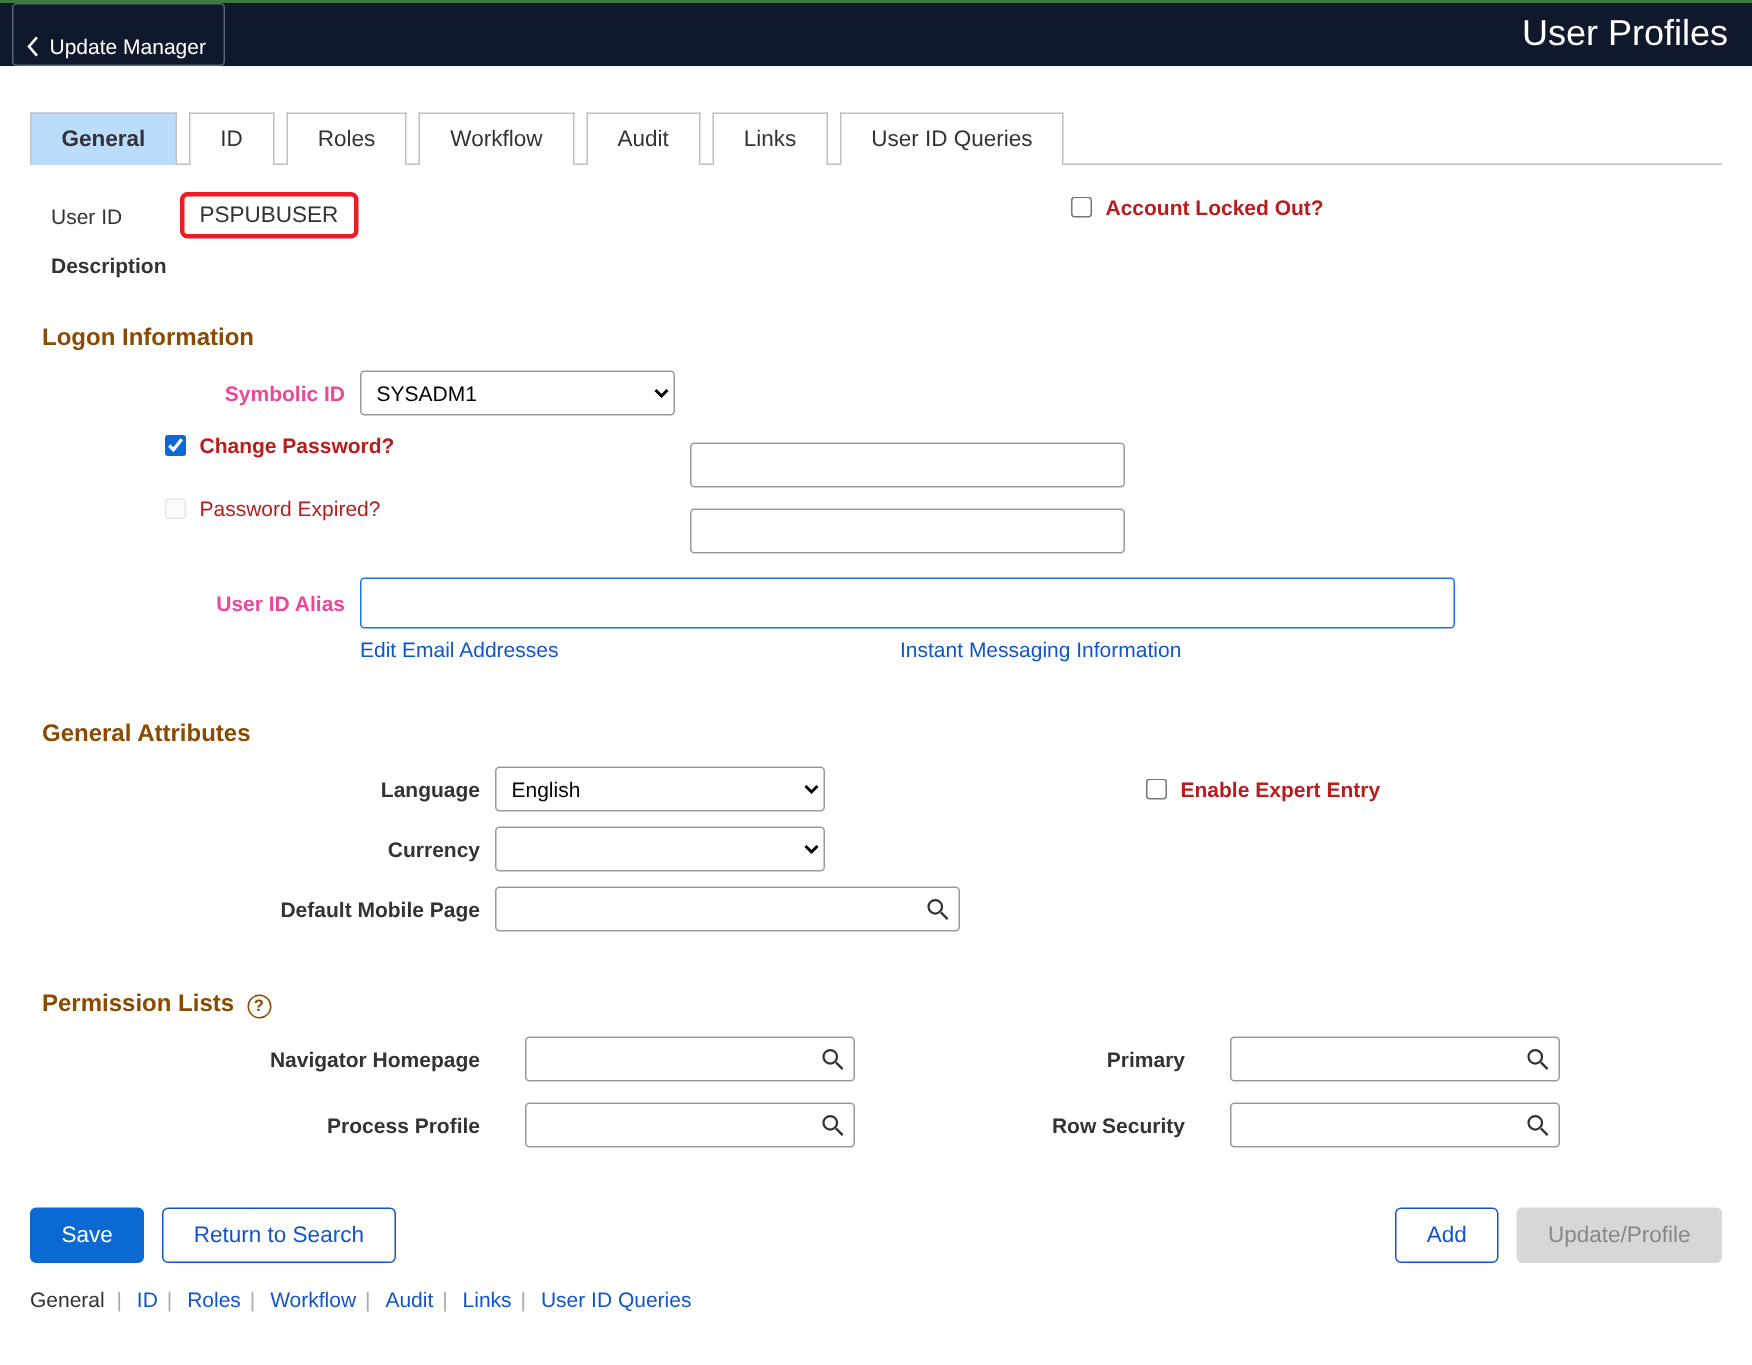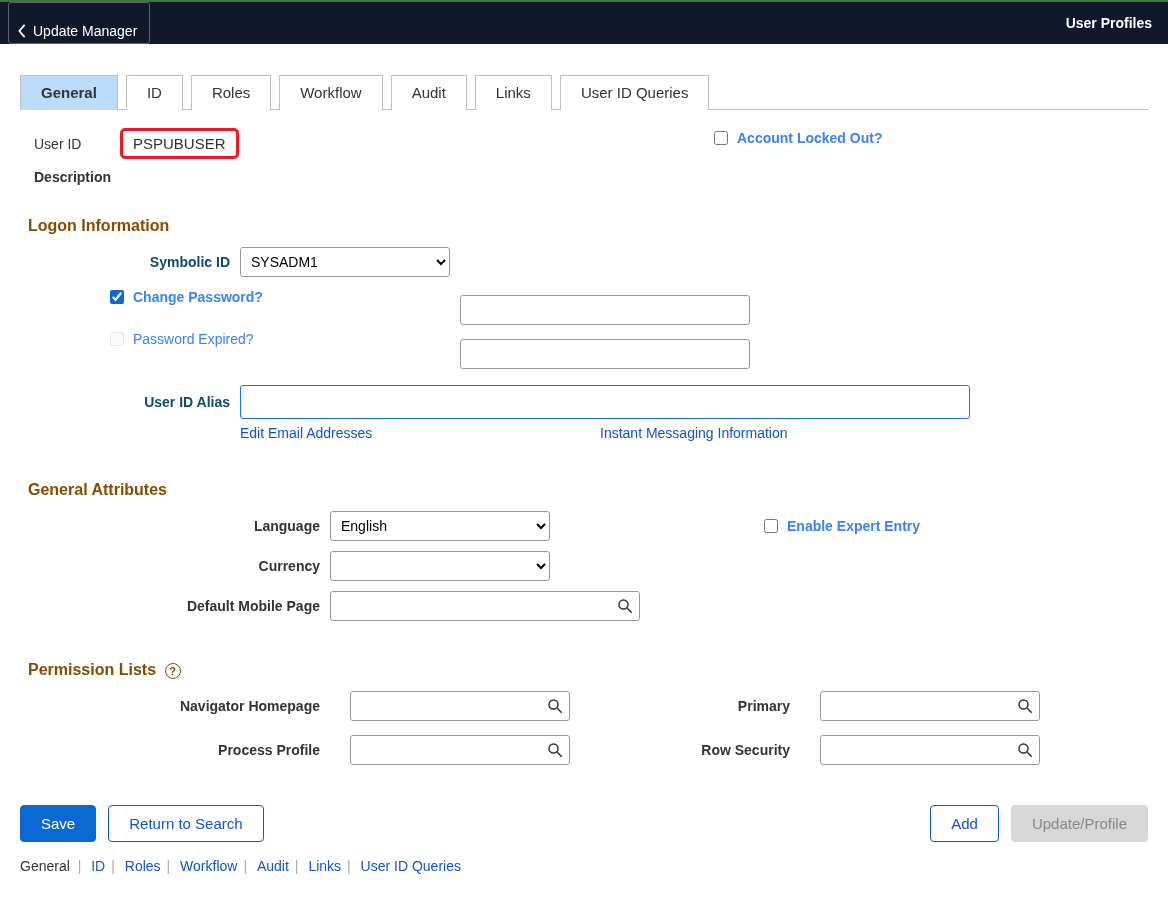--- a/index.html
+++ b/index.html
@@ -26,22 +26,21 @@
     gap: 6px;
     border: 1px solid #5a6170;
     border-radius: 3px;
     padding: 20px 12px 4px 8px;
     cursor: pointer;
     color: #fff;
     font-size: 14px;
   }
   .back-btn svg { width: 10px; height: 14px; }
   .title {
-    font-size: 14px;
-    font-weight: bold;
+    font-size: 24px;
   }
   .page {
     padding: 30px 20px 20px 20px;
   }
   .tabbar {
     display: flex;
     gap: 8px;
     border-bottom: 1px solid #bfbfbf;
   }
   .tab {
@@ -89,21 +88,21 @@
   .form-grid {
     margin-left: 40px;
   }
   .fg-row {
     display: grid;
     grid-template-columns: 170px 210px 260px auto;
     align-items: center;
     column-gap: 10px;
     margin-bottom: 10px;
   }
-  .fg-label { text-align: right; font-weight: bold; color:#0c4a6e; }
+  .fg-label { text-align: right; font-weight: bold; color:#ec4899; }
 
   select.input, input.text-input {
     border: 1px solid #999;
     border-radius: 3px;
     height: 30px;
     padding: 2px 6px;
     font-size: 14px;
     background: #fff;
   }
   select.input { width: 100%; }
@@ -118,21 +117,21 @@
   }
   .pw-line { display:flex; align-items:center; gap:14px; }
   .pw-line .lbl { width: 130px; text-align:right; font-weight:bold; }
   .pw-line input { flex: 0 0 80px; width:80px; }
   .pw-ext { display:flex; align-items:center; }
   .pw-ext input.text-input { width: 290px; }
 
   .chk-line { display:flex; align-items:center; gap:6px; }
   .chk-line input[type="checkbox"] { width:14px; height:14px; accent-color:#0b69d4; }
   .chk-line.disabled input[type="checkbox"] { opacity: .5; }
-  .chk-label { color:#3b82f6; }
+  .chk-label { color:#b91c1c; }
 
   .alias-row { display:grid; grid-template-columns: 170px 1fr; column-gap:10px; margin-left:40px; align-items:center; margin-top:6px; margin-bottom:4px;}
   .alias-row .fg-label { text-align:right; font-weight:bold; }
   .alias-input {
     width: 730px;
     border: 1px solid #1a73e8;
     border-radius: 3px;
     height: 34px;
     padding: 2px 8px;
     outline: none;

